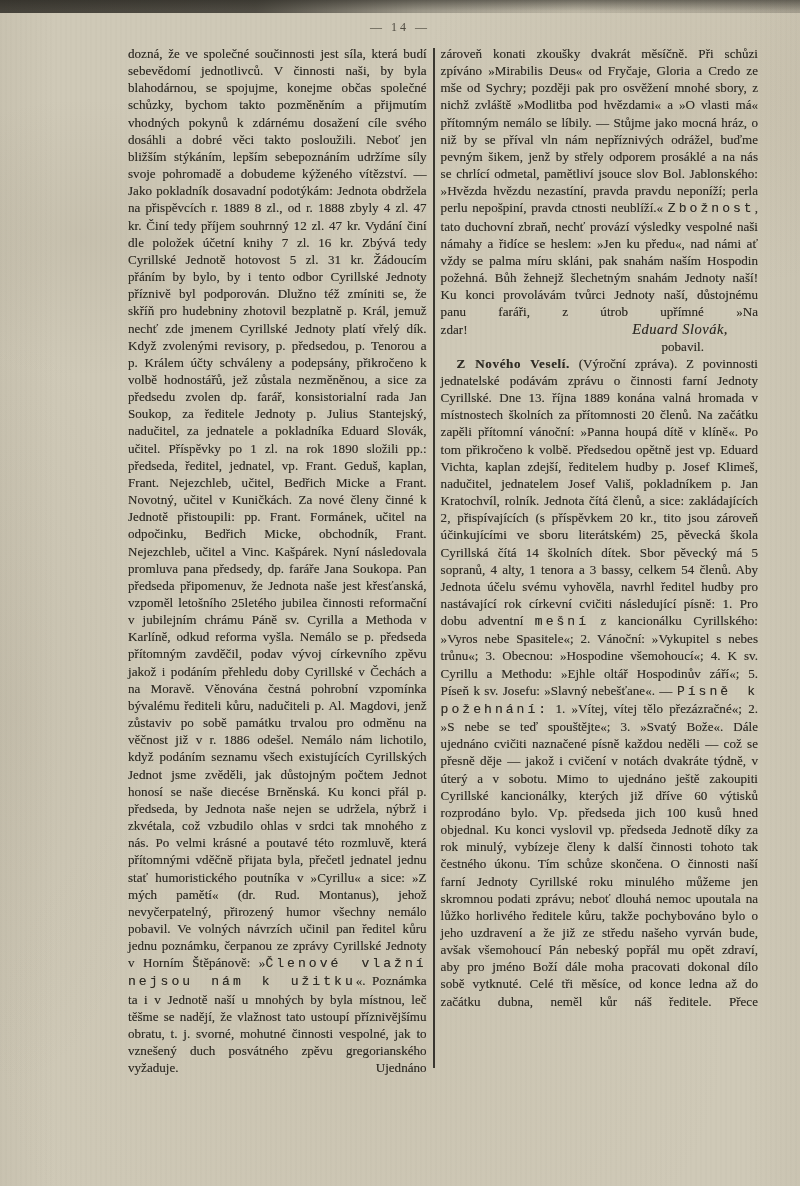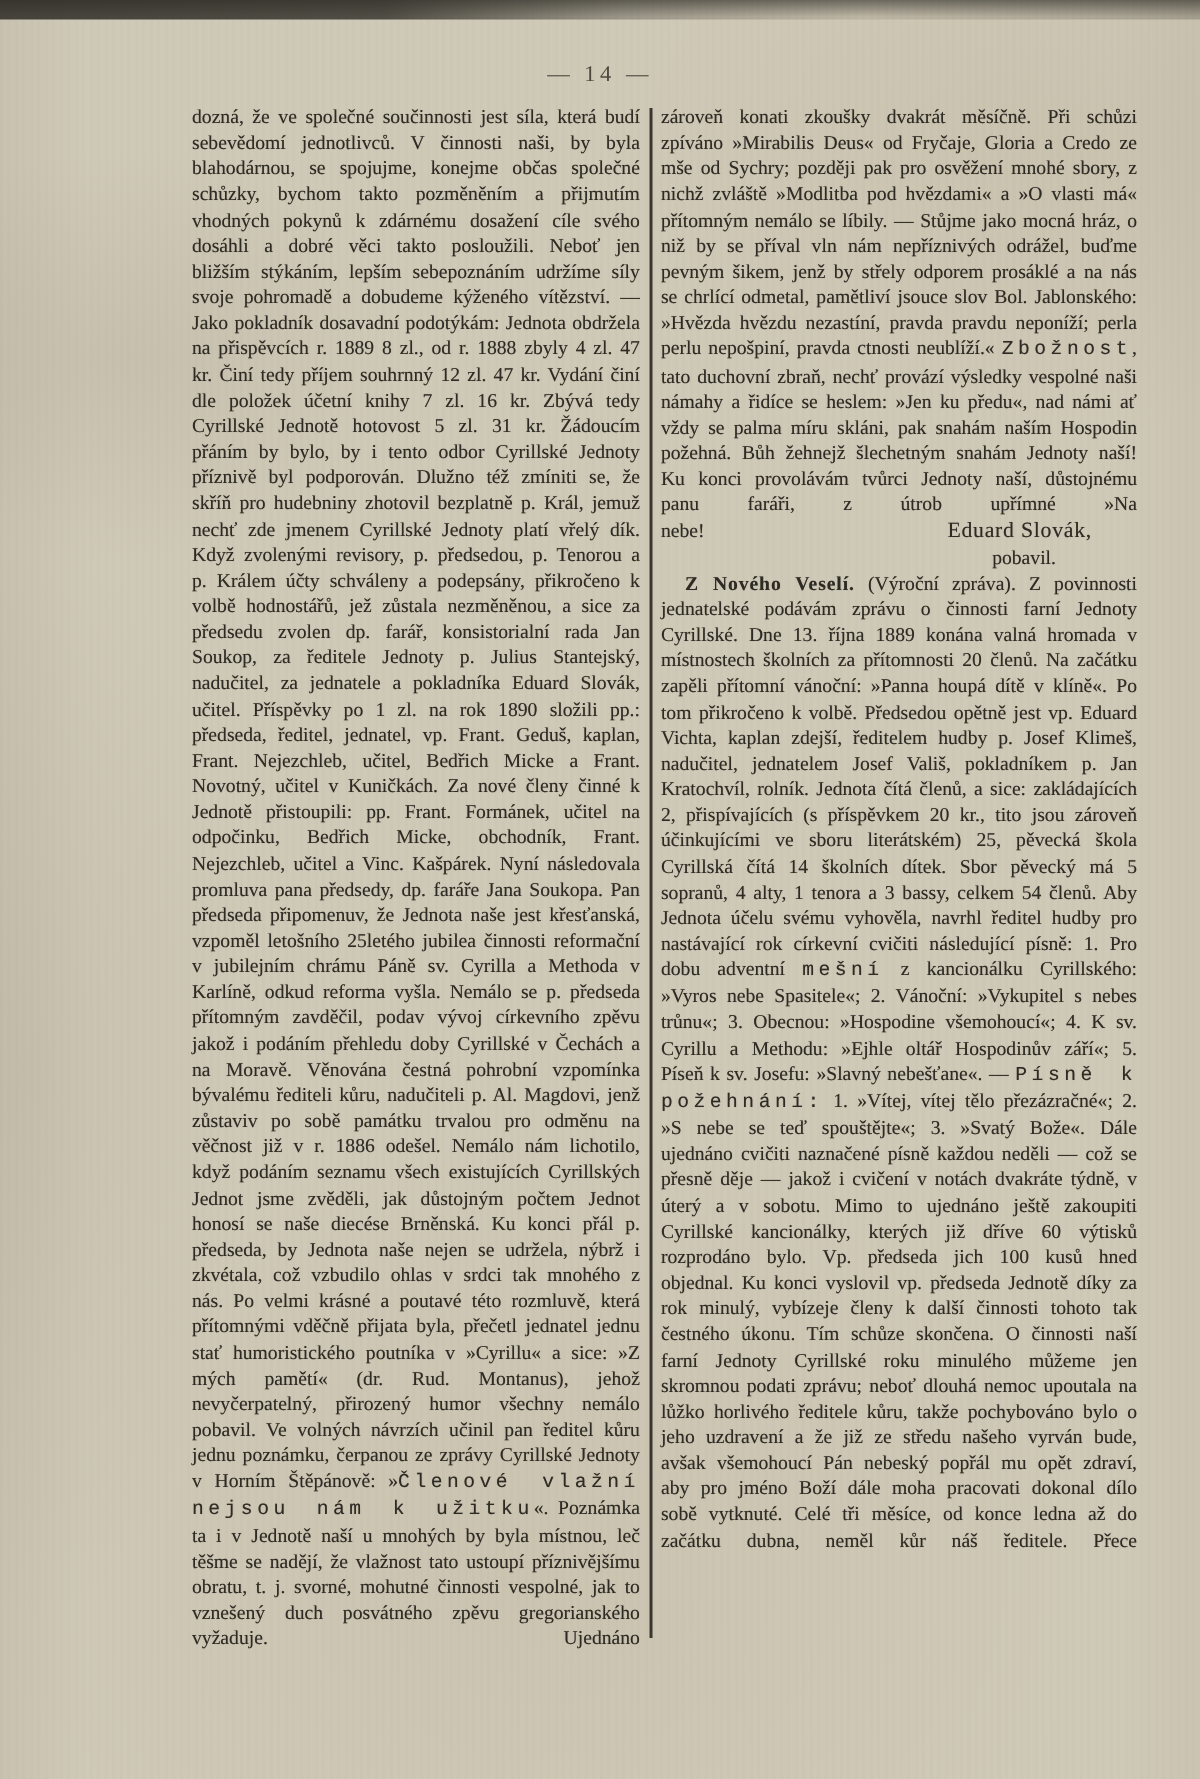--- a/index.html
+++ b/index.html
@@ -35,23 +35,23 @@
       linear-gradient(to bottom, rgba(44,42,36,0.55), rgba(44,42,36,0) 85%),
       linear-gradient(to right,
         var(--edge,#45423a) 0%,
         rgba(69,66,58,0.92) 32%,
         rgba(69,66,58,0.38) 52%,
         rgba(80,75,64,0.14) 72%,
         rgba(64,60,52,0.28) 100%);
   }
   .page-number{
     position:relative;z-index:1;
-    padding-top:42px;
+    padding-top:20px;
     text-align:center;
-    font-size:15px;
+    font-size:12px;
     letter-spacing:3px;
     color:#4e4a40;
   }
   .columns{
     position:relative;z-index:1;
     display:flex;
     padding:10px 42px 0 88px;
     align-items:stretch;
     margin-left:40px;
   }
@@ -77,20 +77,21 @@
   .para.indent{text-indent:16px;}
   .seg-normal{}
   .seg-bold{font-weight:bold;letter-spacing:0.6px;font-family:Liberation Serif, serif;}
   .seg-spaced{letter-spacing:3px;word-spacing:5px;font-family:Liberation Mono, monospace;}
   .sig-row{
     display:flex;justify-content:space-between;align-items:baseline;
     font-size:13.1px;line-height:17.15px;
     text-shadow:0 0 0.5px rgba(46,43,36,0.45);
   }
   .sig-name{
+    font-style:italic;
     font-size:14.5px;
     letter-spacing:0.5px;
     padding-right:30px;
     text-align:right;
   }
   .sig-role{
     text-align:right;
     font-size:13.1px;line-height:17.15px;
     padding-right:54px;
     text-shadow:0 0 0.5px rgba(46,43,36,0.45);
@@ -103,20 +104,20 @@
   <div class="scan-edge-top"></div>
   <div class="page-number">— 14 —</div>
   <div class="columns">
     <div class="column left">
         <p class="para"><span class="seg-normal">dozná, že ve společné součinnosti jest síla, která budí sebevědomí jednotlivců. V činnosti naši, by byla blahodárnou, se spojujme, konejme občas společné schůzky, bychom takto pozměněním a přijmutím vhodných pokynů k zdárnému dosažení cíle svého dosáhli a dobré věci takto posloužili. Neboť jen bližším stýkáním, lepším sebepoznáním udržíme síly svoje pohromadě a dobudeme kýženého vítězství. — Jako pokladník dosavadní podotýkám: Jednota obdržela na přispěvcích r. 1889 8 zl., od r. 1888 zbyly 4 zl. 47 kr. Činí tedy příjem souhrnný 12 zl. 47 kr. Vydání činí dle položek účetní knihy 7 zl. 16 kr. Zbývá tedy Cyrillské Jednotě hotovost 5 zl. 31 kr. Žádoucím přáním by bylo, by i tento odbor Cyrillské Jednoty příznivě byl podporován. Dlužno též zmíniti se, že skříň pro hudebniny zhotovil bezplatně p. Král, jemuž nechť zde jmenem Cyrillské Jednoty platí vřelý dík. Když zvolenými revisory, p. předsedou, p. Tenorou a p. Králem účty schváleny a podepsány, přikročeno k volbě hodnostářů, jež zůstala nezměněnou, a sice za předsedu zvolen dp. farář, konsistorialní rada Jan Soukop, za ředitele Jednoty p. Julius Stantejský, nadučitel, za jednatele a pokladníka Eduard Slovák, učitel. Příspěvky po 1 zl. na rok 1890 složili pp.: předseda, ředitel, jednatel, vp. Frant. Geduš, kaplan, Frant. Nejezchleb, učitel, Bedřich Micke a Frant. Novotný, učitel v Kuničkách. Za nové členy činné k Jednotě přistoupili: pp. Frant. Formánek, učitel na odpočinku, Bedřich Micke, obchodník, Frant. Nejezchleb, učitel a Vinc. Kašpárek. Nyní následovala promluva pana předsedy, dp. faráře Jana Soukopa. Pan předseda připomenuv, že Jednota naše jest křesťanská, vzpoměl letošního 25letého jubilea činnosti reformační v jubilejním chrámu Páně sv. Cyrilla a Methoda v Karlíně, odkud reforma vyšla. Nemálo se p. předseda přítomným zavděčil, podav vývoj církevního zpěvu jakož i podáním přehledu doby Cyrillské v Čechách a na Moravě. Věnována čestná pohrobní vzpomínka bývalému řediteli kůru, nadučiteli p. Al. Magdovi, jenž zůstaviv po sobě památku trvalou pro odměnu na věčnost již v r. 1886 odešel. Nemálo nám lichotilo, když podáním seznamu všech existujících Cyrillských Jednot jsme zvěděli, jak důstojným počtem Jednot honosí se naše diecése Brněnská. Ku konci přál p. předseda, by Jednota naše nejen se udržela, nýbrž i zkvétala, což vzbudilo ohlas v srdci tak mnohého z nás. Po velmi krásné a poutavé této rozmluvě, která přítomnými vděčně přijata byla, přečetl jednatel jednu stať humoristického poutníka v »Cyrillu« a sice: »Z mých pamětí« (dr. Rud. Montanus), jehož nevyčerpatelný, přirozený humor všechny nemálo pobavil. Ve volných návrzích učinil pan ředitel kůru jednu poznámku, čerpanou ze zprávy Cyrillské Jednoty v Horním Štěpánově: »</span><span class="seg-spaced">Členové vlažní nejsou nám k užitku</span><span class="seg-normal">«. Poznámka ta i v Jednotě naší u mnohých by byla místnou, leč těšme se nadějí, že vlažnost tato ustoupí příznivějšímu obratu, t. j. svorné, mohutné činnosti vespolné, jak to vznešený duch posvátného zpěvu gregorianského vyžaduje. Ujednáno</span></p>
       </div>
     <div class="divider"></div>
     <div class="column right">
         <p class="para"><span class="seg-normal">zároveň konati zkoušky dvakrát měsíčně. Při schůzi zpíváno »Mirabilis Deus« od Fryčaje, Gloria a Credo ze mše od Sychry; později pak pro osvěžení mnohé sbory, z nichž zvláště »Modlitba pod hvězdami« a »O vlasti má« přítomným nemálo se líbily. — Stůjme jako mocná hráz, o niž by se příval vln nám nepříznivých odrážel, buďme pevným šikem, jenž by střely odporem prosáklé a na nás se chrlící odmetal, pamětliví jsouce slov Bol. Jablonského: »Hvězda hvězdu nezastíní, pravda pravdu neponíží; perla perlu nepošpiní, pravda ctnosti neublíží.« </span><span class="seg-spaced">Zbožnost</span><span class="seg-normal">, tato duchovní zbraň, nechť provází výsledky vespolné naši námahy a řidíce se heslem: »Jen ku předu«, nad námi ať vždy se palma míru skláni, pak snahám naším Hospodin požehná. Bůh žehnejž šlechetným snahám Jednoty naší! Ku konci provolávám tvůrci Jednoty naší, důstojnému panu faráři, z útrob upřímné »Na</span></p>
         <div class="sig-row">
-          <span>nebe!</span>
+          <span>zdar!</span>
           <span class="sig-name">Eduard Slovák,</span>
         </div>
         <div class="sig-role">pobavil.</div>
         <p class="para indent"><span class="seg-bold">Z Nového Veselí.</span><span class="seg-normal"> (Výroční zpráva). Z povinnosti jednatelské podávám zprávu o činnosti farní Jednoty Cyrillské. Dne 13. října 1889 konána valná hromada v místnostech školních za přítomnosti 20 členů. Na začátku zapěli přítomní vánoční: »Panna houpá dítě v klíně«. Po tom přikročeno k volbě. Předsedou opětně jest vp. Eduard Vichta, kaplan zdejší, ředitelem hudby p. Josef Klimeš, nadučitel, jednatelem Josef Vališ, pokladníkem p. Jan Kratochvíl, rolník. Jednota čítá členů, a sice: zakládajících 2, přispívajících (s příspěvkem 20 kr., tito jsou zároveň účinkujícími ve sboru literátském) 25, pěvecká škola Cyrillská čítá 14 školních dítek. Sbor pěvecký má 5 sopranů, 4 alty, 1 tenora a 3 bassy, celkem 54 členů. Aby Jednota účelu svému vyhověla, navrhl ředitel hudby pro nastávající rok církevní cvičiti následující písně: 1. Pro dobu adventní </span><span class="seg-spaced">mešní</span><span class="seg-normal"> z kancionálku Cyrillského: »Vyros nebe Spasitele«; 2. Vánoční: »Vykupitel s nebes trůnu«; 3. Obecnou: »Hospodine všemohoucí«; 4. K sv. Cyrillu a Methodu: »Ejhle oltář Hospodinův září«; 5. Píseň k sv. Josefu: »Slavný nebešťane«. — </span><span class="seg-spaced">Písně k požehnání:</span><span class="seg-normal"> 1. »Vítej, vítej tělo přezázračné«; 2. »S nebe se teď spouštějte«; 3. »Svatý Bože«. Dále ujednáno cvičiti naznačené písně každou neděli — což se přesně děje — jakož i cvičení v notách dvakráte týdně, v úterý a v sobotu. Mimo to ujednáno ještě zakoupiti Cyrillské kancionálky, kterých již dříve 60 výtisků rozprodáno bylo. Vp. předseda jich 100 kusů hned objednal. Ku konci vyslovil vp. předseda Jednotě díky za rok minulý, vybízeje členy k další činnosti tohoto tak čestného úkonu. Tím schůze skončena. O činnosti naší farní Jednoty Cyrillské roku minulého můžeme jen skromnou podati zprávu; neboť dlouhá nemoc upoutala na lůžko horlivého ředitele kůru, takže pochybováno bylo o jeho uzdravení a že již ze středu našeho vyrván bude, avšak všemohoucí Pán nebeský popřál mu opět zdraví, aby pro jméno Boží dále moha pracovati dokonal dílo sobě vytknuté. Celé tři měsíce, od konce ledna až do začátku dubna, neměl kůr náš ředitele. Přece</span></p>
       </div>
   </div>
 </div>
 
 </body></html>

